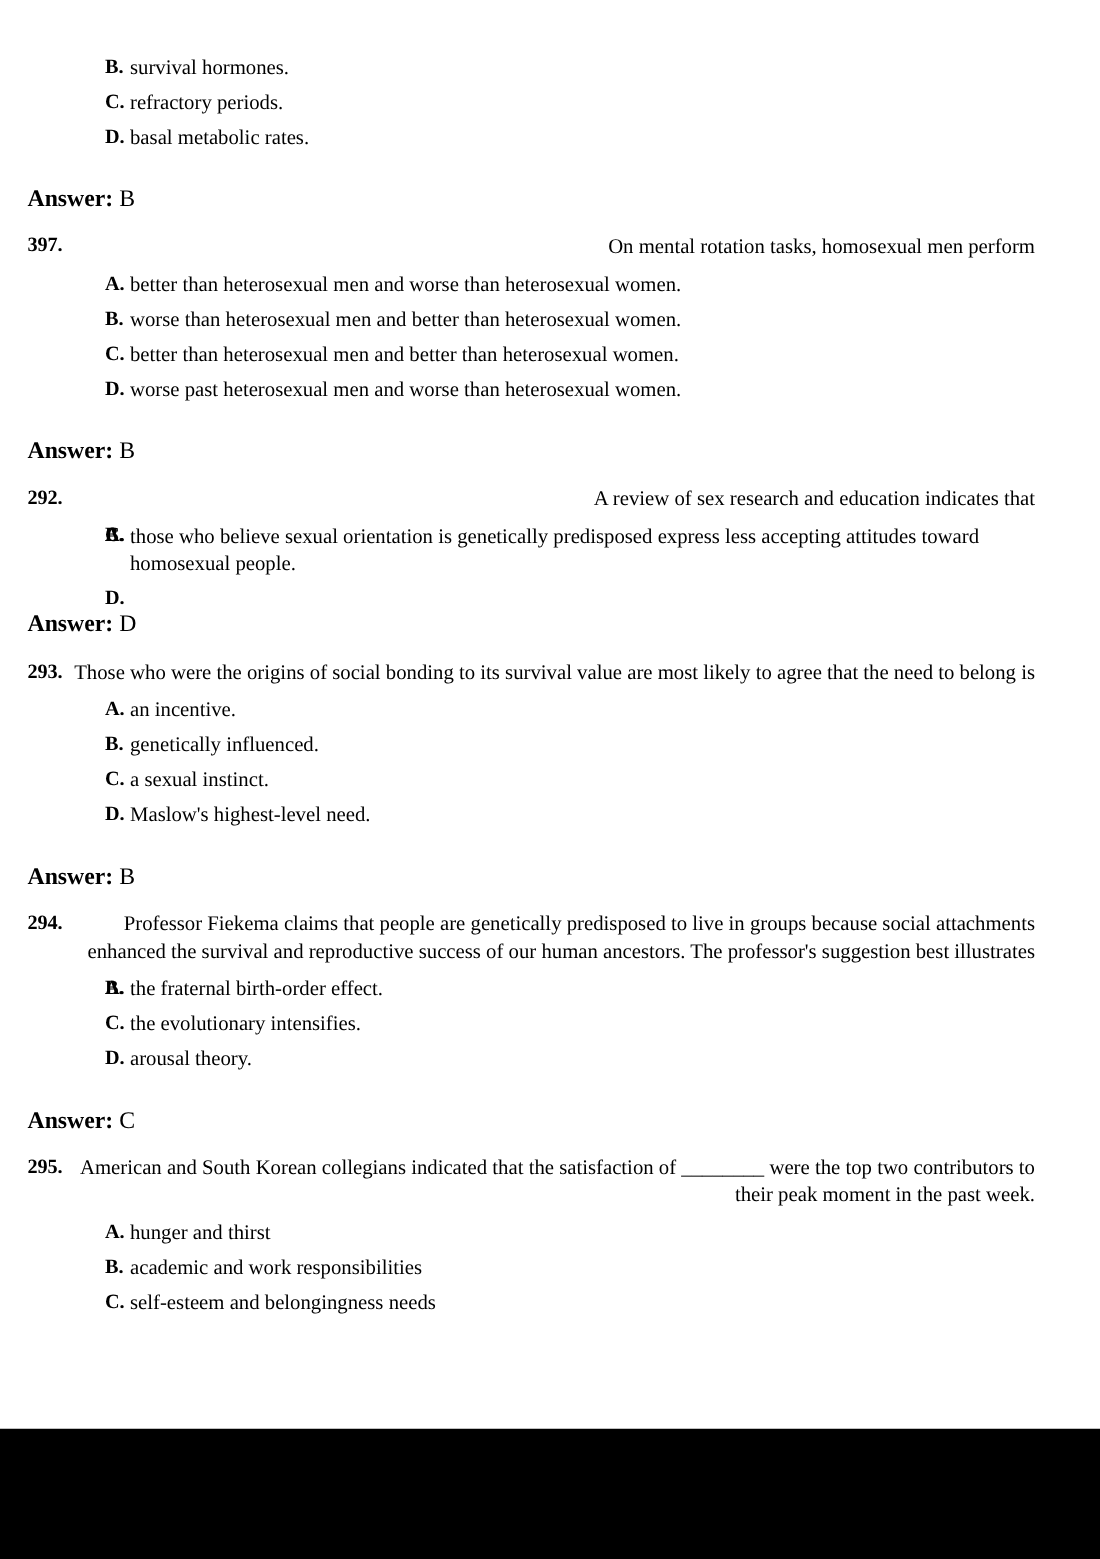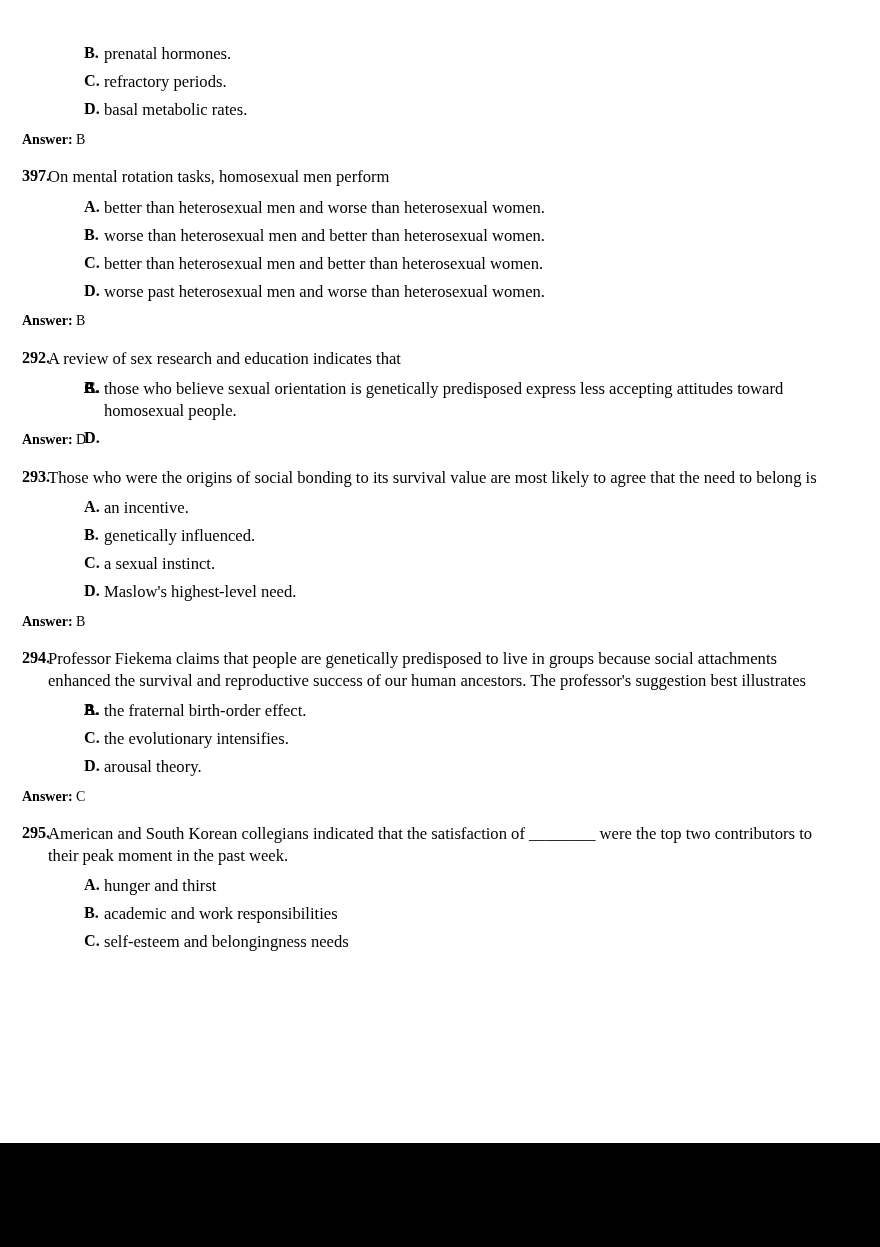--- a/index.html
+++ b/index.html
@@ -46,20 +46,21 @@
   .q-num {
     position: absolute;
     left: 0;
     top: 0;
     font-weight: bold;
     font-size: 16.2px;
     letter-spacing: -0.1px;
   }
   .q-text {
     display: block;
+    text-align: right;
   }
 
   
   .options {
     margin: 0;
     padding: 0;
     list-style: none;
   }
   .option {
     position: relative;
@@ -77,23 +78,23 @@
     top: 0;
     font-weight: bold;
     font-size: 16.2px;
   }
   .opt-text {
     display: block;
   }
 
   
   .answer {
-    font-size: 14px;
+    font-size: 19px;
     line-height: 21.5px;
-    margin-top: 8px;
+    margin-top: 28px;
   }
   .answer-label {
     font-weight: bold;
   }
   .answer-value {
     font-weight: normal;
   }
 
   .q-spacer { height: 16px; }
 
@@ -109,21 +110,21 @@
 </style>
 </head>
 <body>
 
 <div class="page">
   <div class="content">
 
     <ul class="options">
       <li class="option">
         <span class="opt-letter">B.</span>
-        <span class="opt-text">prenatal hormones.</span>
+        <span class="opt-text">survival hormones.</span>
       </li>
       <li class="option">
         <span class="opt-letter">C.</span>
         <span class="opt-text">refractory periods.</span>
       </li>
       <li class="option">
         <span class="opt-letter">D.</span>
         <span class="opt-text">basal metabolic rates.</span>
       </li>
     </ul>

